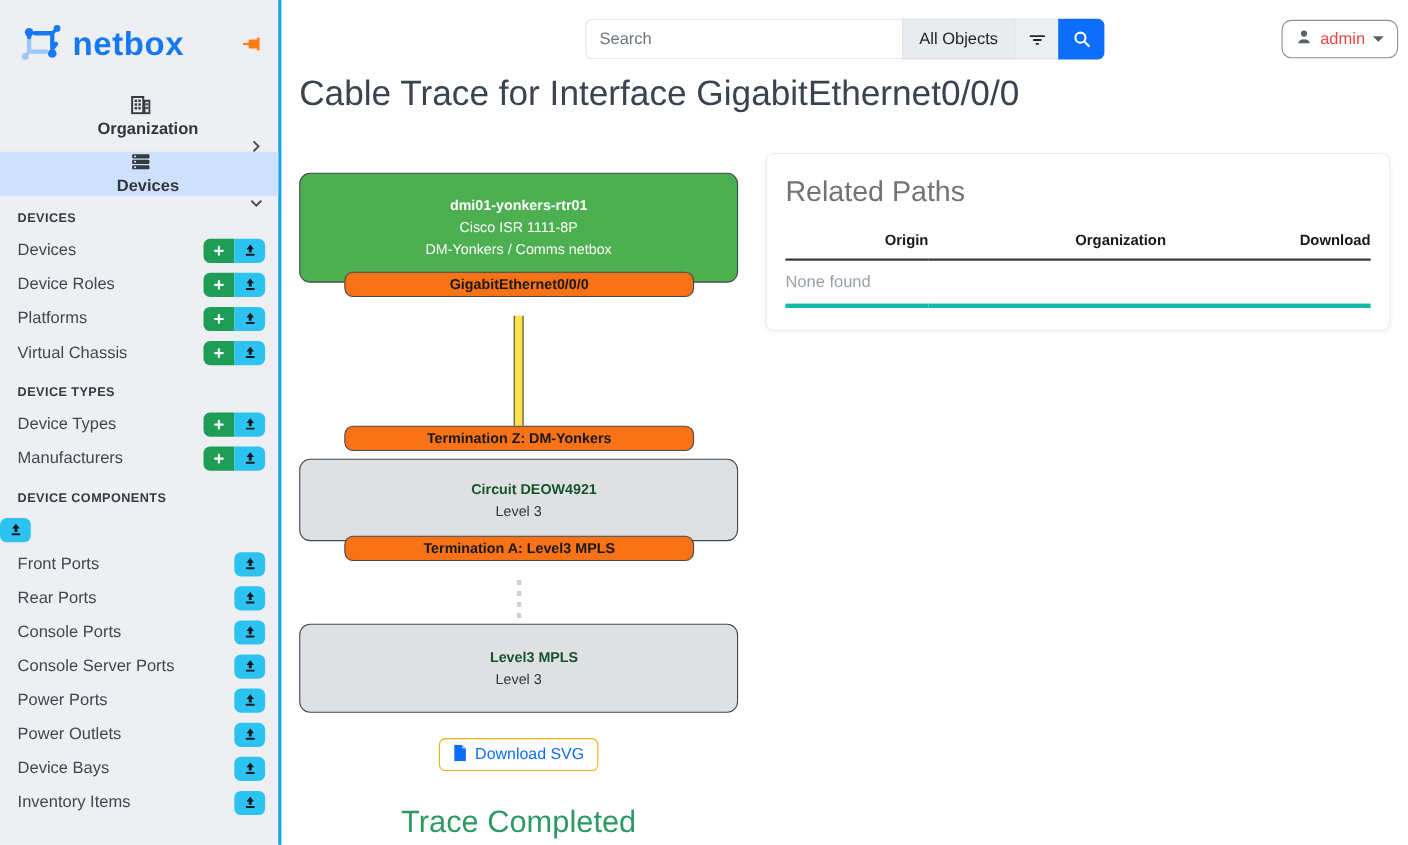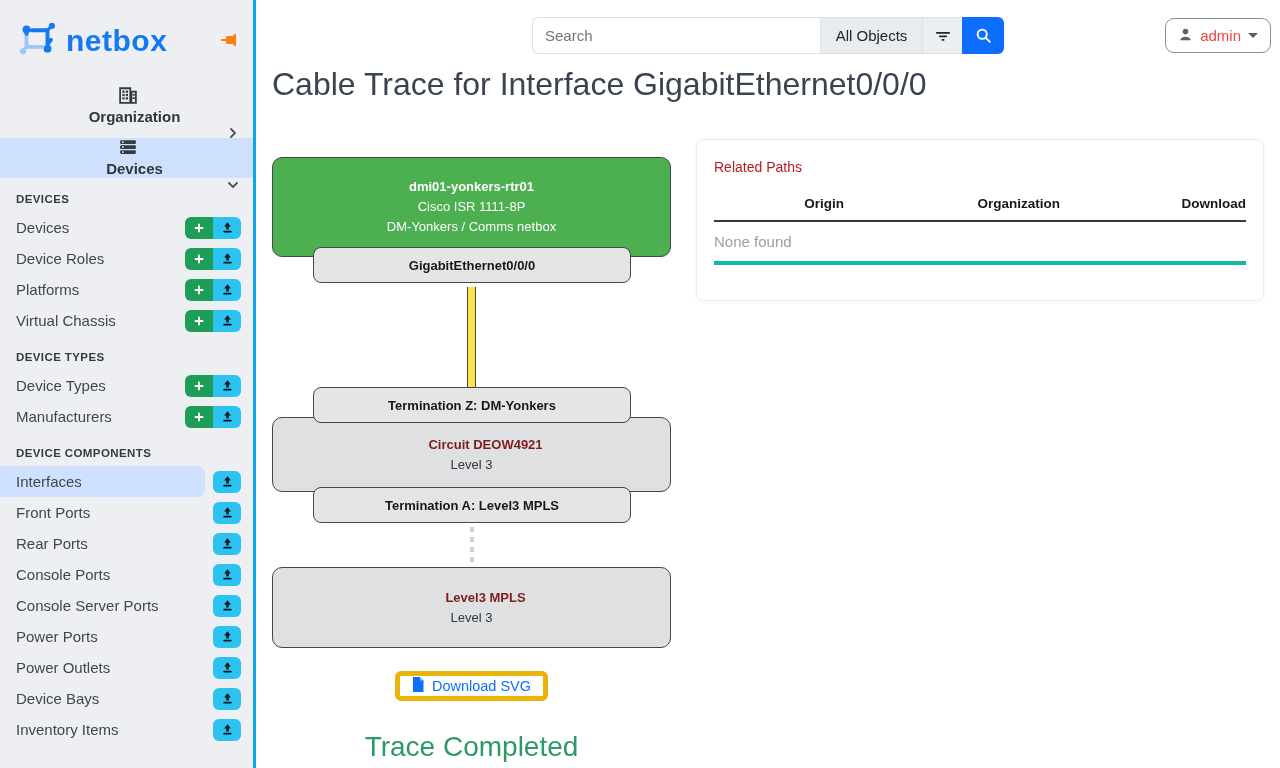--- a/index.html
+++ b/index.html
@@ -39,42 +39,42 @@
   .user-menu { position:absolute; right:9px; top:18px; height:35px; display:flex; align-items:center; gap:7px; padding:0 12px; background:#fff; border:1px solid #8a9199; border-radius:9px; cursor:pointer; font-size:15px; color:#ef4444; }
   .caret-down { width:0; height:0; border-left:5px solid transparent; border-right:5px solid transparent; border-top:5px solid #565e66; }
 
   .page-title { position:absolute; left:16px; top:66px; font-size:32px; font-weight:300; color:#394450; white-space:nowrap; }
 
   
   .node { position:absolute; border:1px solid #43484d; display:flex; flex-direction:column; justify-content:center; align-items:center; text-align:center; cursor:pointer; }
   .device-box { left:16px; top:157px; width:399px; height:100px; background:#4caf50; border-radius:10px; z-index:1; }
   .device-box div { color:#fff; font-size:13px; line-height:20px; }
   .device-box .b-name { font-weight:bold; }
-  .slim-box { left:57px; width:318px; height:36px; background:#e5e5e5; border-radius:8px; z-index:2; font-size:13px; font-weight:bold; color:#16181b; }
+  .slim-box { left:57px; width:318px; height:23px; background:#f97316; border-radius:8px; z-index:2; font-size:13px; font-weight:bold; color:#16181b; }
   .iface-box { top:247px; }
   .termz-box { top:387px; }
   .terma-box { top:487px; }
   .wide-gray { left:16px; width:399px; background:#dfe0e1; border-radius:10px; z-index:1; }
   .circuit-box { top:417px; height:75px; }
   .far-box { top:567px; height:81px; }
-  .wide-gray .b-name { font-size:13px; font-weight:bold; color:#7f1d1d; line-height:20px;margin-left:28px; }
+  .wide-gray .b-name { font-size:13px; font-weight:bold; color:#14532d; line-height:20px;margin-left:28px; }
   .wide-gray .b-sub { font-size:13px; color:#33383d; line-height:20px; }
   .cable-line { position:absolute; left:211px; top:287px; width:9px; height:100px; background:#ffe04d; border-left:1px solid #4a4a4a; border-right:1px solid #4a4a4a; }
   .cable-label { position:absolute; left:237px; top:307px; font-size:13px; line-height:20px; color:#212529; cursor:pointer; }
   .cable-label .b-name { font-weight:bold; color:#111; }
   .dash-line { position:absolute; left:214px; top:527px; width:4px; height:40px;
     background:repeating-linear-gradient(to bottom, #ccd1d6 0 5px, transparent 5px 10px); }
 
   .dl-wrap { position:absolute; left:16px; top:671px; width:399px; display:flex; justify-content:center; }
-  .dl-btn { display:flex; align-items:center; gap:8px; height:30px; padding:0 12px; background:#fff; border:5px solid #eab308; border-radius:6px; color:#0d6efd; font-size:14.5px; cursor:pointer; font-family:"Liberation Sans",sans-serif; }
+  .dl-btn { display:flex; align-items:center; gap:8px; height:30px; padding:0 12px; background:#fff; border:1px solid #eab308; border-radius:6px; color:#0d6efd; font-size:14.5px; cursor:pointer; font-family:"Liberation Sans",sans-serif; }
   .trace-done { position:absolute; left:16px; top:731px; width:399px; text-align:center; font-size:28px; color:#2d9a63; }
 
   
   .card { position:absolute; left:440px; top:139px; width:568px; height:162px; background:#fff; border:1px solid #e9ebed; border-radius:8px; box-shadow:0 1px 4px rgba(0,0,0,.05); }
-  .card-title { font-size:14px; color:#b91c1c; font-weight:400; padding:19px 0 14px 17px; }
+  .card-title { font-size:26px; color:#737373; font-weight:400; padding:19px 0 14px 17px; }
   .card table { width:calc(100% - 34px); margin:0 17px; border-collapse:collapse; }
   .card th { text-align:right; font-size:13.5px; font-weight:bold; color:#16181b; padding:7px 0 9px; border-bottom:2px solid #33383d;margin-top:44px; }
   .card td { font-size:15px; color:#99a0a8; padding:11px 0; border-bottom:4px solid #14b8a6; }
 </style>
 </head>
 <body>
 
 <nav class="sidebar">
   <div class="logo-row">
     <span>
@@ -252,21 +252,20 @@
             </svg>
           </button>
         </span>
       </div>
     </div>
 
   <div class="section-title">DEVICE COMPONENTS</div>
   <div>
 
   <div class="srow active">
-        <a class="slabel">Interfaces</a>
         <span class="btns">
 
           <button class="btn-import">
             <svg width="13" height="13" viewBox="0 0 16 16" fill="#10181f">
               <path d="M8 1.5 L12.2 6.8 H9.6 V10.5 H6.4 V6.8 H3.8 Z"></path>
               <rect x="3.2" y="12" width="9.6" height="2.2" rx=".5"></rect>
             </svg>
           </button>
         </span>
       </div>

